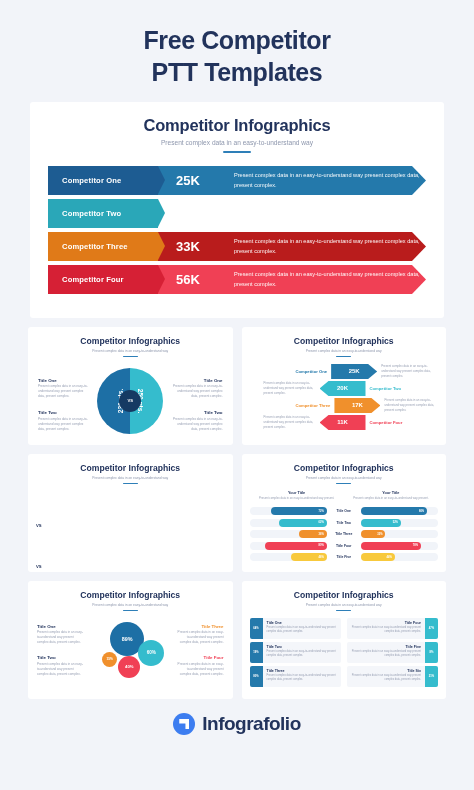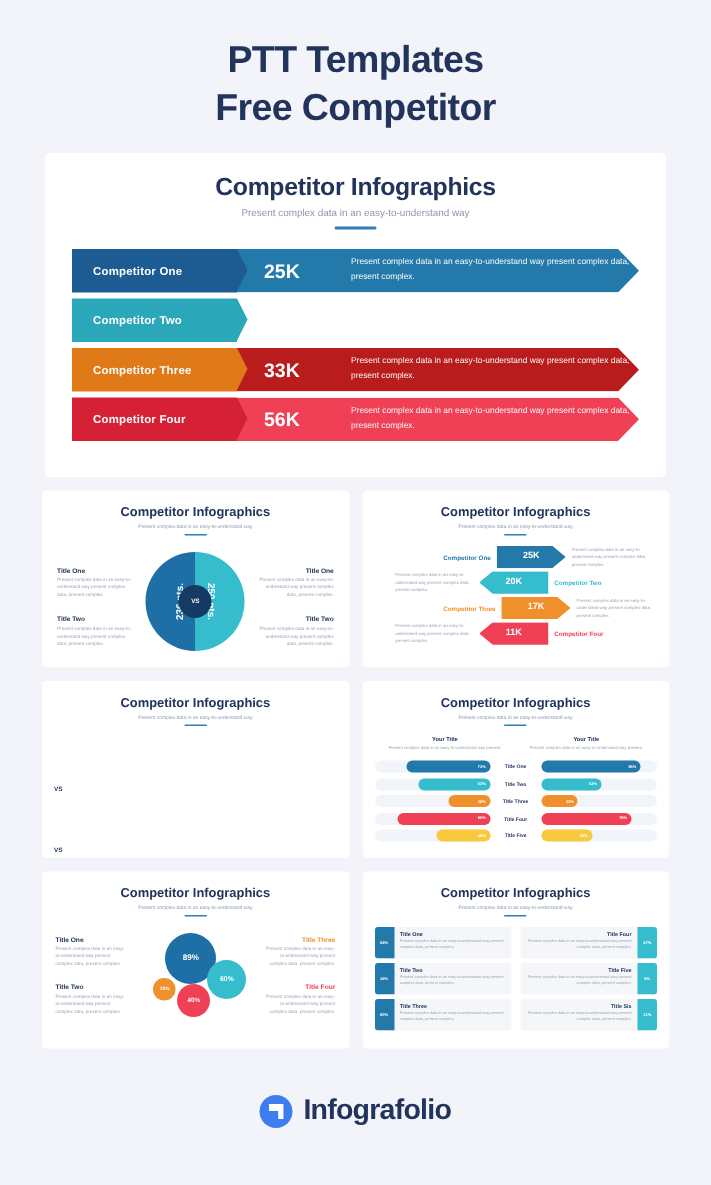--- a/index.html
+++ b/index.html
@@ -190,40 +190,40 @@
   .p6 .badge { width:13px; flex:none; display:flex; align-items:center;
                justify-content:center; color:#fff; font-size:2.7px; font-weight:bold; }
   .p6 .itxt { flex:1; padding:3px 4px; }
   .p6 .itxt .t { font-size:3.6px; font-weight:bold; }
   .p6 .itxt .d { font-size:2.6px; color:#9aa2b5; line-height:1.6; margin-top:1px; }
   .p6 .right-col .item { flex-direction:row-reverse; }
   .p6 .right-col .itxt { text-align:right; }
 
   
   .footer {
-    margin-top:31px;
+    margin-top:14px;
     display:flex; align-items:center; justify-content:center; gap:7px;
   }
   .logo-mark {
     width:22px; height:22px; border-radius:50%;
     background:#3d7df0; position:relative;
   }
   .logo-mark:after {
     content:""; position:absolute; left:6px; top:6px;
     width:10px; height:10px; background:#fff;
     clip-path:polygon(0 0, 100% 0, 100% 100%, 62% 100%, 62% 46%, 0 46%);
   }
   .logo-text { font-size:19px; font-weight:bold; color:#22335c; letter-spacing:-0.5px; }
 </style>
 </head>
 <body>
 
 <div class="page-title">
+  <div class="line">Free Competitor</div>
   <div class="line">PTT Templates</div>
-  <div class="line">Free Competitor</div>
 </div>
 
 <div class="card hero">
   <div class="panel-title">Competitor Infographics</div>
   <div class="panel-sub">Present complex data in an easy-to-understand way</div>
   <div class="rule"></div>
   <div class="rows" id="hero-rows">
       <div class="row">
         <div class="cap" style="background: rgb(29, 92, 146); color: rgb(29, 92, 146);">
           <span>Competitor One</span>

